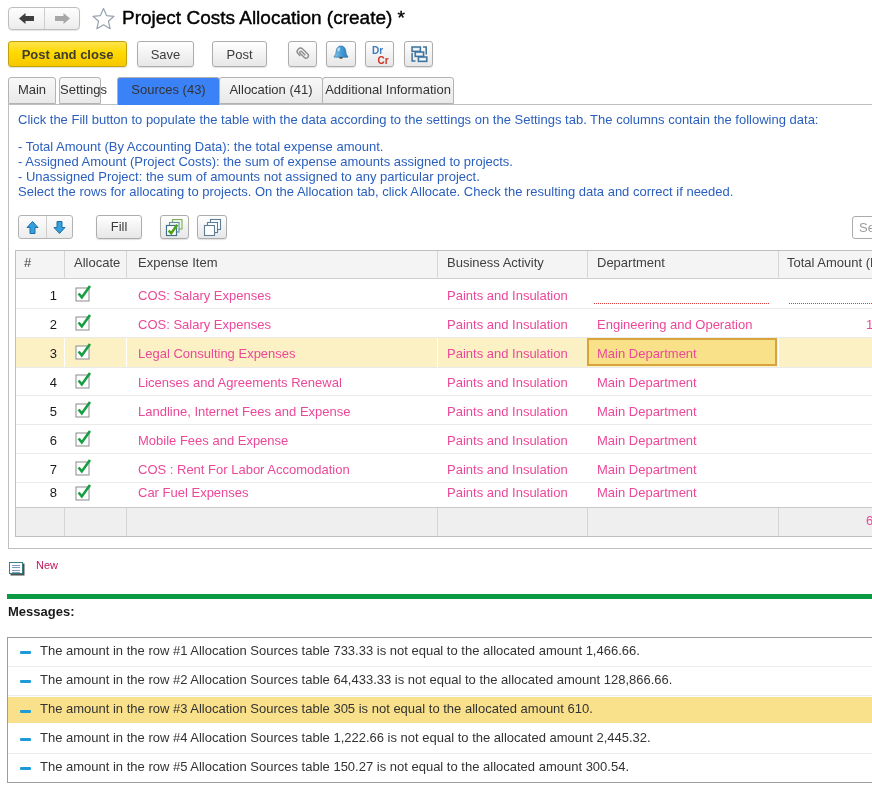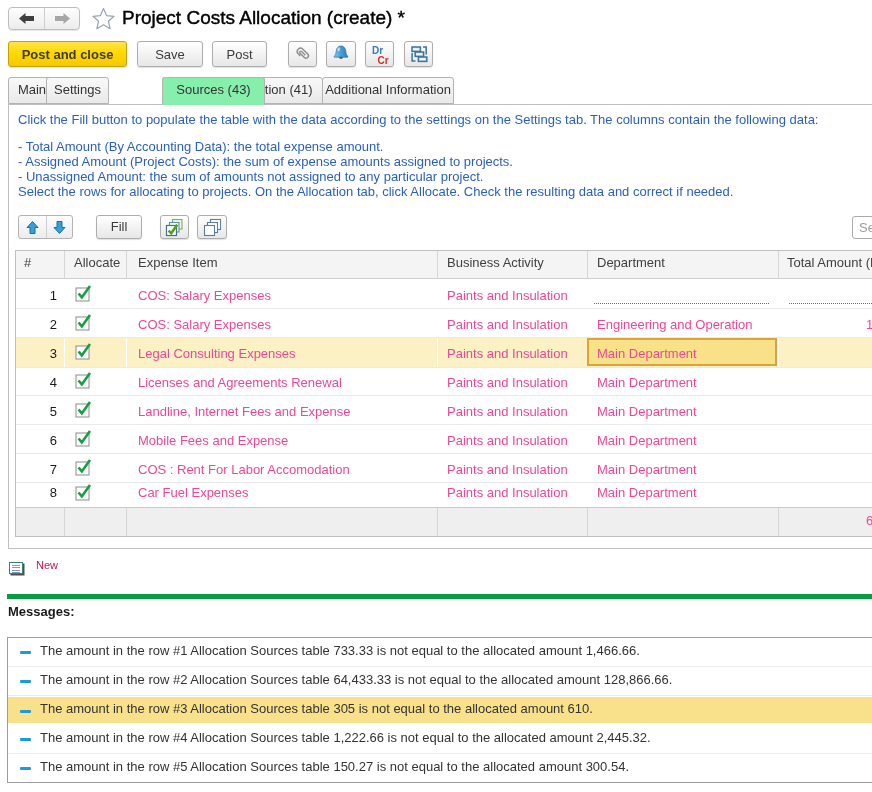--- a/index.html
+++ b/index.html
@@ -7,21 +7,21 @@
     font-family:"Liberation Sans", sans-serif; position:relative; }
   .abs { position:absolute; }
   .btn { position:absolute; height:26px; border:1px solid #adadad; border-radius:3px;
     background:linear-gradient(#ffffff, #f4f4f4 45%, #e7e7e7);
     box-shadow:0 1px 1px rgba(0,0,0,0.12);
     font-size:13px; color:#3c3c3c; text-align:center; line-height:26px; }
   .iconbtn { display:flex; align-items:center; justify-content:center; line-height:normal; }
   .tab { position:absolute; top:77px; height:27px; border:1px solid #b3b3b3;
     border-radius:3px 3px 0 0; background:linear-gradient(#f8f8f8,#e9e9e9);
     font-size:13px; color:#333; text-align:center; line-height:23px; z-index:1; }
-  .tab.active { background:#86efac; border-bottom:none; height:28px; z-index:3;margin-left:45px; }
+  .tab.active { background:#3b82f6; border-bottom:none; height:28px; z-index:3; }
   .iline { position:absolute; left:18px; font-size:13px; line-height:15px; color:#2a5fbe; white-space:nowrap; }
   .hcell { position:absolute; font-size:13px; color:#404040; line-height:24px; white-space:nowrap; }
   .cell { position:absolute; font-size:13px; color:#ec4899; line-height:31px; white-space:nowrap; }
   .vline { position:absolute; width:1px; }
   .rowsep { position:absolute; left:0; right:0; height:1px; background:#eaeaea; }
   .num { position:absolute; left:0; width:41px; text-align:right; font-size:13px; color:#1a1a1a; line-height:31px; }
   .msgrow { position:relative; height:29px; border-bottom:1px solid #ececec; }
   .msgtxt { position:absolute; left:32px; top:0; font-size:13px; color:#333; line-height:26px; white-space:nowrap; }
   .dash { position:absolute; left:12px; top:13px; width:11px; height:2.5px; background:#1d9bd7; border-radius:1px; }
 </style>
@@ -38,21 +38,21 @@
   </svg>
 </div>
 <svg class="abs" style="left:92px; top:7px;" width="23" height="23" viewBox="0 0 23 23">
   <path d="M11.5 1.5 L14.6 8.6 L22 9.3 L16.4 14.2 L18.1 21.7 L11.5 17.8 L4.9 21.7 L6.6 14.2 L1 9.3 L8.4 8.6 Z" fill="#ffffff" stroke="#97a2b0" stroke-width="1.2" stroke-linejoin="round"></path>
 </svg>
 <div class="abs" style="left:122px; top:7px; font-size:19px; color:#000; white-space:nowrap; -webkit-text-stroke:0.4px #000;">Project Costs Allocation (create) *</div>
 
 <div class="btn" style="left:8px; top:41px; width:119px; border-color:#c2a20a;
   background:linear-gradient(#ffe44d 0%, #ffd900 45%, #f6c800 100%);
   font-weight:bold; color:#3f3b2d;">Post and close</div>
-<div class="btn" style="left:137px; top:41px; width:66px;">Save</div>
+<div class="btn" style="left:137px; top:41px; width:57px;">Save</div>
 <div class="btn" style="left:212px; top:41px; width:55px;">Post</div>
 
 <div class="btn iconbtn" style="left:288px; top:41px; width:29px;">
   <svg width="20" height="20" viewBox="0 0 20 20">
     <g transform="rotate(-45 10 10)" fill="none" stroke="#8d8d8d" stroke-width="1.4">
       <path d="M6.7 9.5 V6.5 a3.3 3.3 0 0 1 6.6 0 V13.4 a2.4 2.4 0 0 1 -4.8 0 V7.3 a1.15 1.15 0 0 1 2.3 0 V12.5"></path>
     </g>
   </svg>
 </div>
 <div class="btn iconbtn" style="left:326px; top:41px; width:30px;">
@@ -90,31 +90,31 @@
     </g>
     <g stroke="#f2f7fb" stroke-width="1.6">
       <path d="M3.6 4.2 h5"></path>
         <path d="M6.8 9.2 h5"></path>
         <path d="M10 14.2 h5"></path>
     </g>
   </svg>
 </div>
 
 <div class="tab" style="left:8px; width:48px;">Main</div>
-<div class="tab" style="left:46px; width:63px;">Settings</div>
+<div class="tab" style="left:59px; width:42px;">Settings</div>
 <div class="tab" style="left:219px; width:104px;">Allocation (41)</div>
 <div class="tab" style="left:322px; width:132px;">Additional Information</div>
 <div class="tab active" style="left:117px; width:103px;">Sources (43)</div>
 
 <div class="abs" style="left:8px; top:104px; width:872px; height:445px; border:1px solid #bfbfbf; background:#fff; z-index:2;"></div>
 
 <div class="iline" style="top:112px; z-index:4;">Click the Fill button to populate the table with the data according to the settings on the Settings tab. The columns contain the following data:</div>
 <div class="iline" style="top:139px; z-index:4;">- Total Amount (By Accounting Data): the total expense amount.</div>
 <div class="iline" style="top:154px; z-index:4;">- Assigned Amount (Project Costs): the sum of expense amounts assigned to projects.</div>
-<div class="iline" style="top:169px; z-index:4;">- Unassigned Amount: the sum of amounts not assigned to any particular project.</div>
+<div class="iline" style="top:169px; z-index:4;">- Unassigned Project: the sum of amounts not assigned to any particular project.</div>
 <div class="iline" style="top:184px; z-index:4;">Select the rows for allocating to projects. On the Allocation tab, click Allocate. Check the resulting data and correct if needed.</div>
 
 <div class="abs" style="left:18px; top:215px; width:55px; height:24px; border:1px solid #b3b3b3; border-radius:3px; background:linear-gradient(#fdfdfd,#ececec); z-index:4;">
   <div class="abs" style="left:27px; top:0; width:1px; height:22px; background:#cdcdcd;"></div>
   <svg class="abs" style="left:7px; top:5px;" width="13" height="13" viewBox="0 0 13 13">
     <path d="M6.5 0.5 L12 6.5 L9 6.5 L9 12.5 L4 12.5 L4 6.5 L1 6.5 Z" fill="#35a0da" stroke="#1c6fa6" stroke-width="1"></path>
   </svg>
   <svg class="abs" style="left:34px; top:5px;" width="13" height="13" viewBox="0 0 13 13">
     <path d="M6.5 12.5 L12 6.5 L9 6.5 L9 0.5 L4 0.5 L4 6.5 L1 6.5 Z" fill="#35a0da" stroke="#1c6fa6" stroke-width="1"></path>
   </svg>

